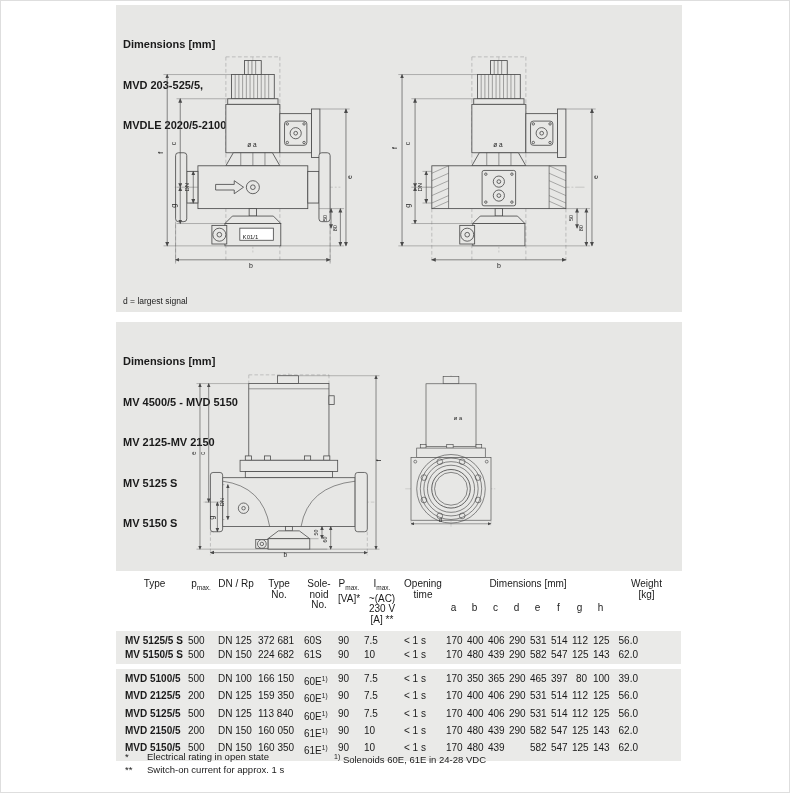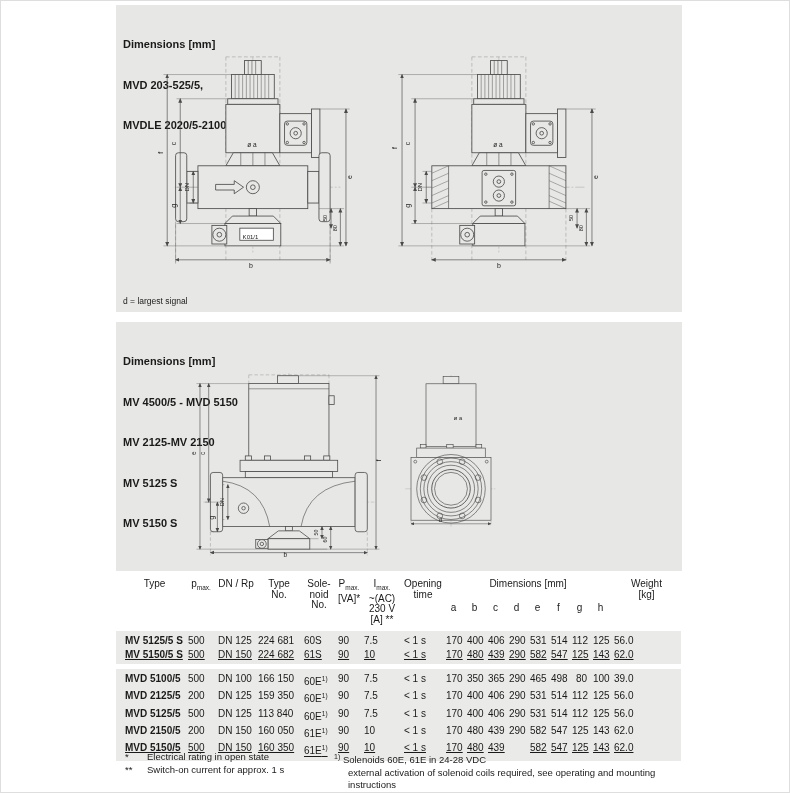--- a/index.html
+++ b/index.html
@@ -21,26 +21,26 @@
     position:absolute;left:115px;top:577px;width:565px;
     border-collapse:collapse;table-layout:fixed;font-size:10px;color:var(--text);
   }
   table.spec th{
     font-weight:normal;text-align:center;vertical-align:top;
     padding:1px 2px;font-size:10px;line-height:10.5px;white-space:nowrap;
   }
   table.spec td{padding:1.5px 2px;white-space:nowrap;line-height:11px;vertical-align:top;}
   tbody.band td{background:var(--band);}
   tbody.band tr:first-child td{padding-top:4px;}
-  tbody.band tr:last-child td{padding-bottom:4px;text-decoration:underline;}
+  tbody.band tr:last-child td{padding-bottom:4px;}
   tbody.gap td{height:5px;padding:0;background:#fff;}
   .c-type{font-weight:bold;padding-left:9px !important;}
   th.h-type{padding-left:9px !important;}
   .c-r{text-align:right;padding-right:4px !important;}
-  .c-w{padding-right:43px !important;}
+  .c-w{text-align:right;padding-right:43px !important;}
   th.h-w{padding-right:0;}
   sub{font-size:6.5px;}
   table.spec sup{font-size:6.5px;}
   .footblock{position:absolute;font-size:9.5px;line-height:12.5px;}
   .fn-row{display:flex;}
   .fn-marker{width:22px;flex:0 0 22px;}
   .fn-marker-sup{font-size:7px;vertical-align:super;}
 </style>
 </head>
 <body>
@@ -384,21 +384,21 @@
     <tbody class="gap">
         <tr>
           <td colspan="17"></td>
         </tr>
       </tbody>
     <tbody class="band">
         <tr>
           <td class="c-type">MV 5125/5 S</td>
           <td>500</td>
           <td>DN 125</td>
-          <td>224 681</td>
+          <td>372 681</td>
           <td>60S</td>
           <td>90</td>
           <td>7.5</td>
           <td>&lt; 1 s</td>
           <td class="c-r">170</td>
           <td class="c-r">400</td>
           <td class="c-r">406</td>
           <td class="c-r">290</td>
           <td class="c-r">531</td>
           <td class="c-r">514</td>
@@ -439,21 +439,21 @@
           <td>166 150</td>
           <td>60E<sup>1)</sup></td>
           <td>90</td>
           <td>7.5</td>
           <td>&lt; 1 s</td>
           <td class="c-r">170</td>
           <td class="c-r">350</td>
           <td class="c-r">365</td>
           <td class="c-r">290</td>
           <td class="c-r">465</td>
-          <td class="c-r">498</td>
+          <td class="c-r">397</td>
           <td class="c-r">80</td>
           <td class="c-r">100</td>
           <td class="c-w">39.0</td>
         </tr>
         <tr>
           <td class="c-type">MVD 2125/5</td>
           <td>200</td>
           <td>DN 125</td>
           <td>159 350</td>
           <td>60E<sup>1)</sup></td>
@@ -538,16 +538,15 @@
     <div class="fn-row">
       <span class="fn-marker">**</span>
       <span>Switch-on current for approx. 1 s</span>
     </div>
   </div>
   <div class="footblock" style="left:333px;top:750px;width:345px">
     <div>
       <span class="fn-marker-sup">1)</span>
       <span>Solenoids 60E, 61E in 24-28 VDC</span>
     </div>
-    <div style="padding-left:14px">external activation of solenoid coils required, see operating and mounting instructions</div>
   </div>
 
 </div>
 
 </body></html>

